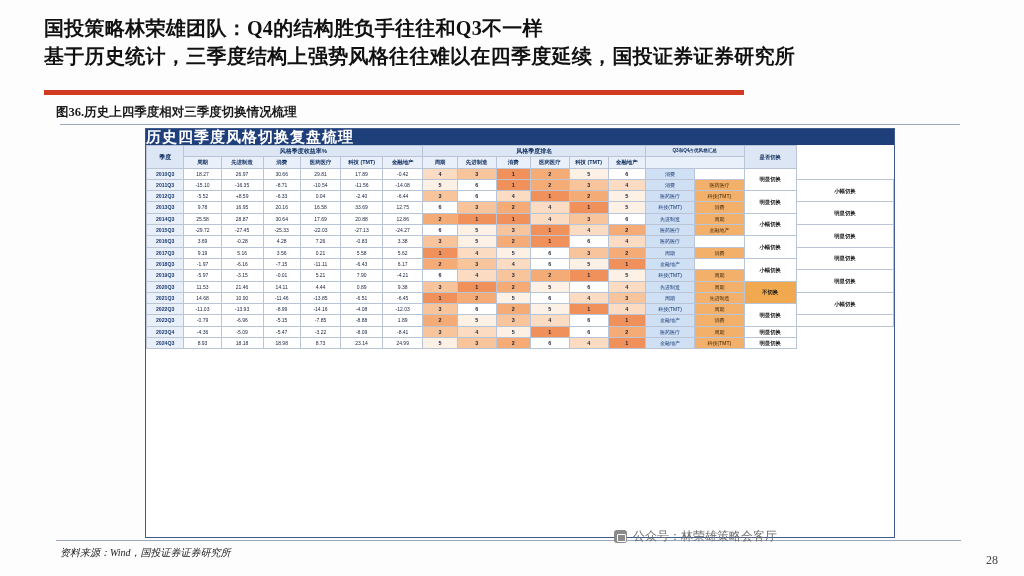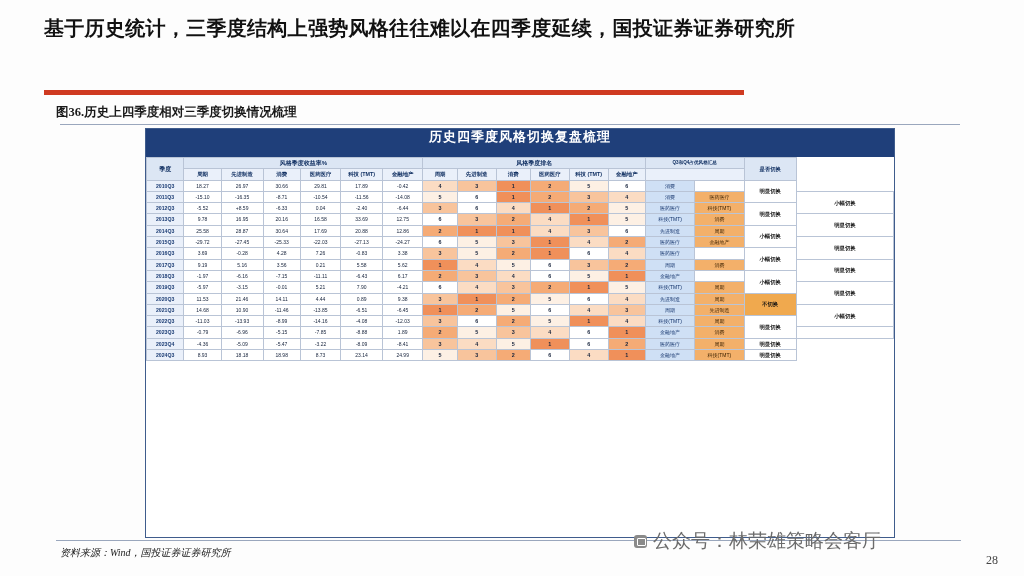--- a/index.html
+++ b/index.html
@@ -41,23 +41,23 @@
     position:absolute;left:60px;top:124px;width:900px;height:1px;background:#9aa7bd;
   }
   
   .panel{
     position:absolute;left:145px;top:128px;width:750px;height:410px;
     background:#ffffff;
     border:1px solid #3f5c8c;
     box-sizing:border-box;
   }
   .panel-title{
-    height:28px;line-height:16px;text-align:center;
+    height:16px;line-height:16px;
     background:#1f3f7a;color:#ffffff;
-    font-size:13px;font-weight:bold;
+    font-size:15px;font-weight:bold;
     font-family:"Liberation Serif", serif;
     letter-spacing:1px;
   }
   table.grid{
     border-collapse:collapse;
     width:100%;
     table-layout:fixed;
     font-size:5.2px;
     font-family:"Liberation Sans", sans-serif;
     color:#16233c;
@@ -100,41 +100,42 @@
     font-family:"Liberation Serif", serif;
     font-style:italic;font-size:10px;color:#1a1a1a;
   }
   .source-rule{
     position:absolute;left:56px;top:540px;width:905px;height:1px;background:#9aa7bd;
   }
   
   .wm{
     position:absolute;left:614px;top:528px;
     display:flex;align-items:center;gap:6px;
-    color:#6b6b6b;font-size:19px;font-family:"Liberation Serif", serif;margin-left:20px;
+    color:#6b6b6b;font-size:12px;font-family:"Liberation Serif", serif;
   }
   .wm-logo{
     width:13px;height:13px;border-radius:3px;background:#8a8a8a;
     display:inline-block;position:relative;
   }
   .wm-logo:after{
     content:"";position:absolute;left:3px;top:3.5px;width:7px;height:6px;
     border:1.2px solid #ffffff;border-radius:1px;
   }
   .page-num{
     position:absolute;right:26px;bottom:8px;
     font-family:"Liberation Serif", serif;font-size:12px;color:#444;
   }
 </style>
 </head>
 <body>
 
 <div class="slide">
 
   <div class="title-block">
+    <div class="title-line">国投策略林荣雄团队：Q4的结构胜负手往往和Q3不一样</div>
     <div class="title-line">基于历史统计，三季度结构上强势风格往往难以在四季度延续，国投证券证券研究所</div>
   </div>
   <div class="title-rule"></div>
 
   <div class="fig-caption">图36.历史上四季度相对三季度切换情况梳理</div>
   <div class="caption-underline"></div>
 
   <div class="panel">
     <div class="panel-title">历史四季度风格切换复盘梳理</div>
     <table class="grid">

